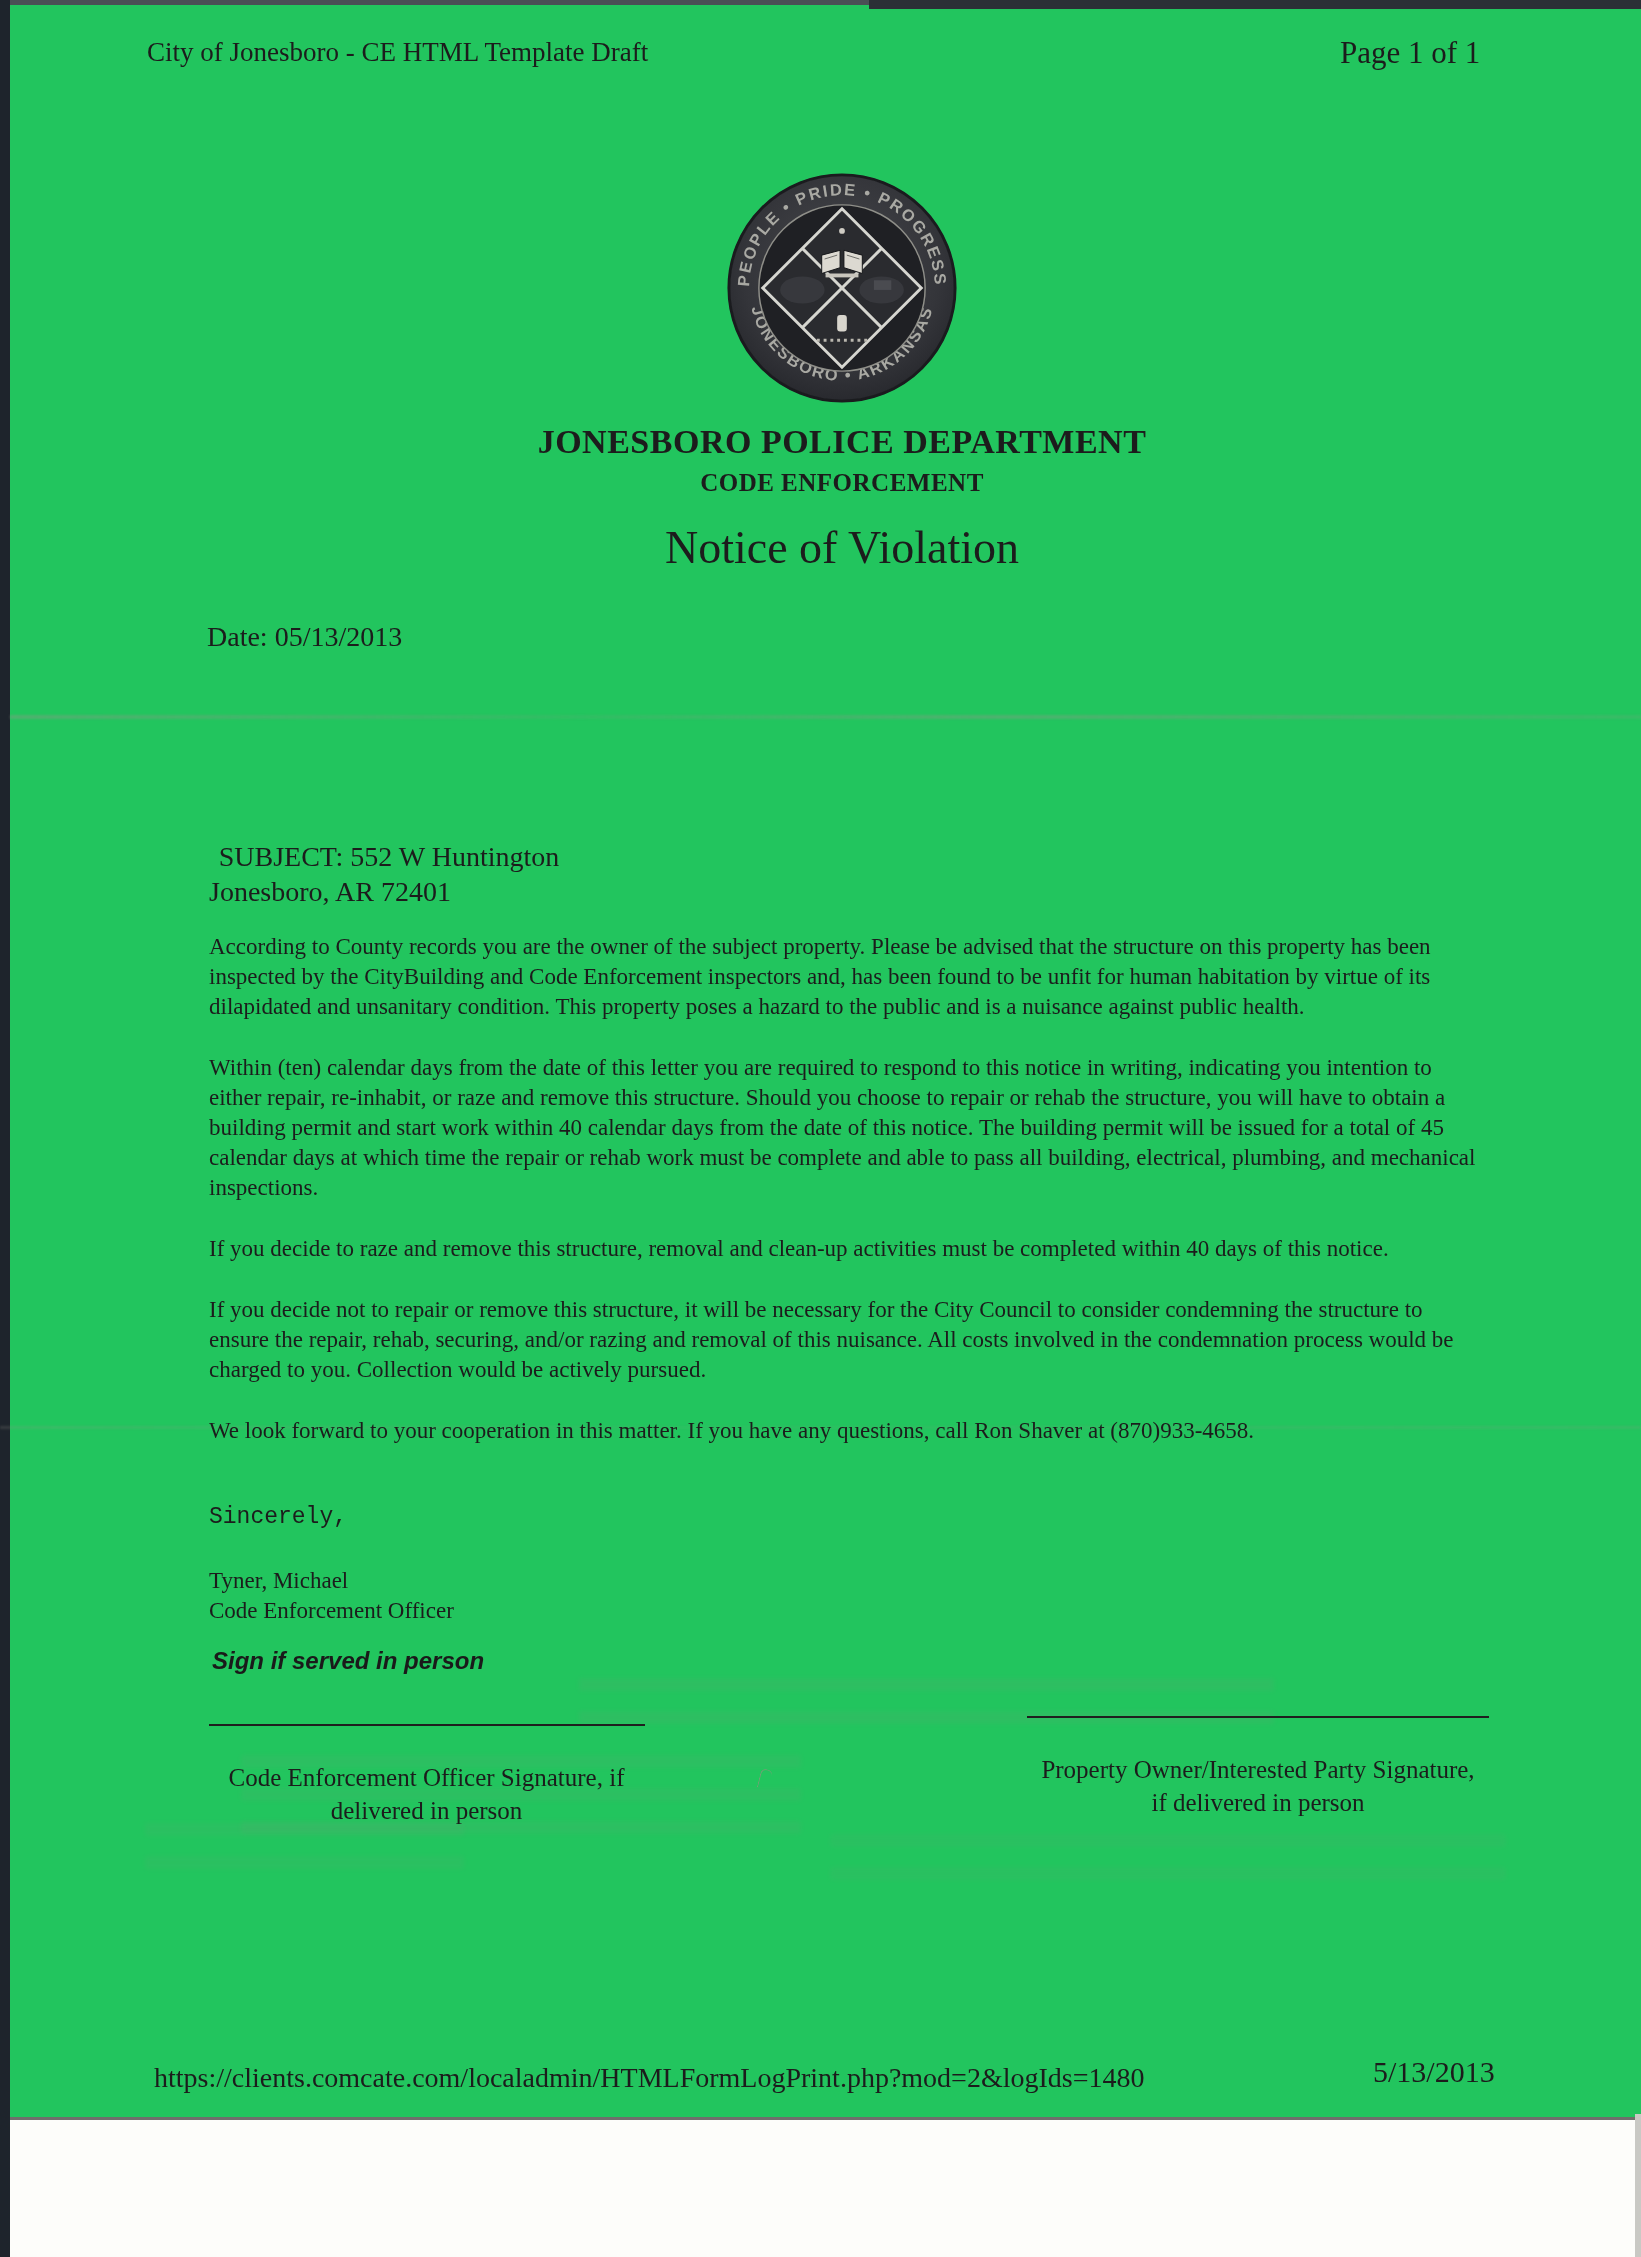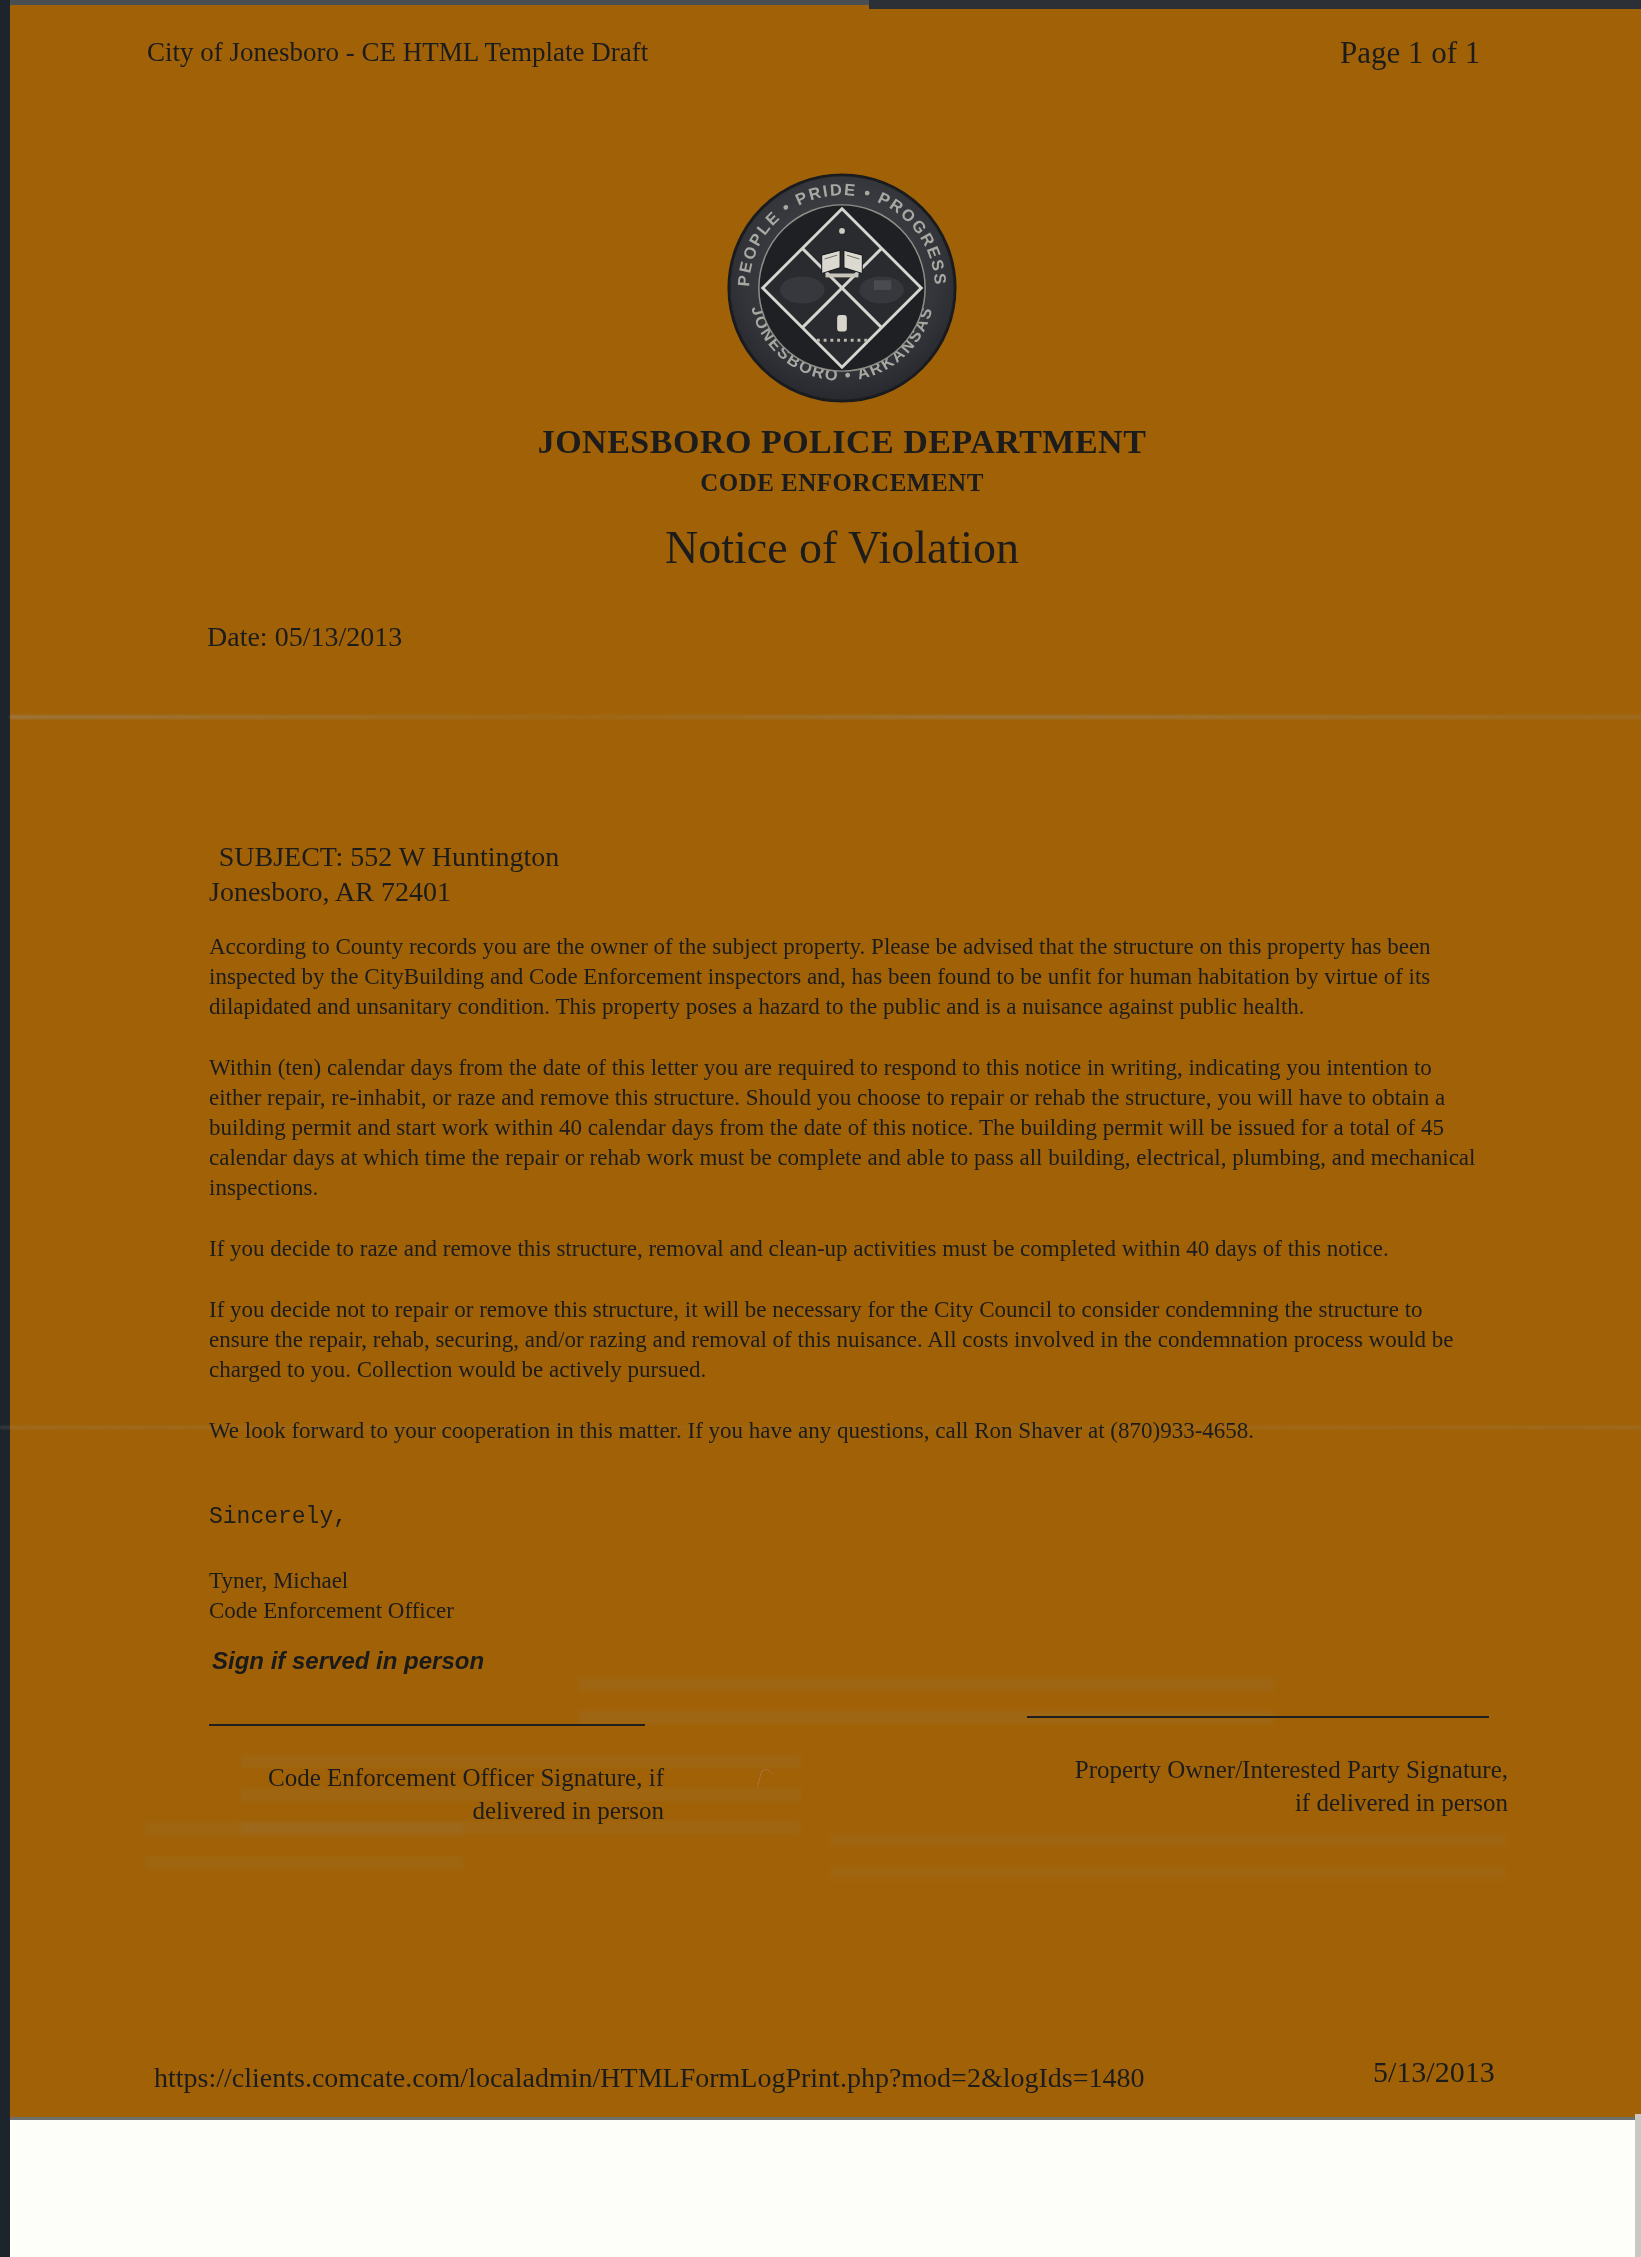--- a/index.html
+++ b/index.html
@@ -1,19 +1,19 @@
 <!DOCTYPE html>
 <html><head>
 <meta charset="utf-8">
 <style>
   html,body{margin:0;padding:0;background:#e8e8e6;}
   #scan{
     position:relative;
     width:1641px;height:2257px;
-    background:#a16207;
+    background:#22c55e;
     overflow:hidden;
     font-family:"Liberation Serif", serif;
     color:#1c1c1c;
   }
   
   .edge-left{position:absolute;left:0;top:0;width:9.7px;height:2257px;background:#1e242c;}
   .edge-top{position:absolute;left:0;top:0;width:1641px;height:4.8px;background:#4a4f55;}
   .edge-top-right{position:absolute;left:869px;top:0;width:772px;height:8.7px;background:#2b3036;}
   .edge-right{position:absolute;right:0;top:2114px;width:5.8px;height:143px;background:#c9c9c4;}
   .paper-bottom-line{position:absolute;left:7.7px;top:2117px;width:1634px;height:2.9px;background:#6f6f6c;}
@@ -63,21 +63,21 @@
   .body-col p{margin:12px 0 31px 0;}
 
   .salutation{position:absolute;left:209px;top:1504px;font-size:23px;font-family:Liberation Mono, monospace;}
   .signer{position:absolute;left:209px;top:1566px;font-size:23px;line-height:30px;}
   .sign-note{position:absolute;left:212px;top:1647px;
     font-family:"Liberation Sans", sans-serif;font-weight:bold;font-style:italic;font-size:24px;color:#1a1a1a;}
 
   .sig-line{position:absolute;height:1.9px;background:#1f1f1f;}
   .sig-line.left{left:209px;top:1724px;width:436px;}
   .sig-line.right{left:1027px;top:1716px;width:462px;}
-  .sig-label{position:absolute;text-align:right;font-size:25px;line-height:33px;}
+  .sig-label{position:absolute;text-align:center;font-size:25px;line-height:33px;}
   .sig-label.left{left:189px;top:1761px;width:475px;}
   .sig-label.right{left:1008px;top:1753px;width:500px;}
 
   .footer-url{position:absolute;left:154px;top:2062px;font-size:28px;}
   .footer-date{position:absolute;left:1373px;top:2055px;font-size:30px;}
 </style>
 </head>
 <body>
 
 <div id="scan">

